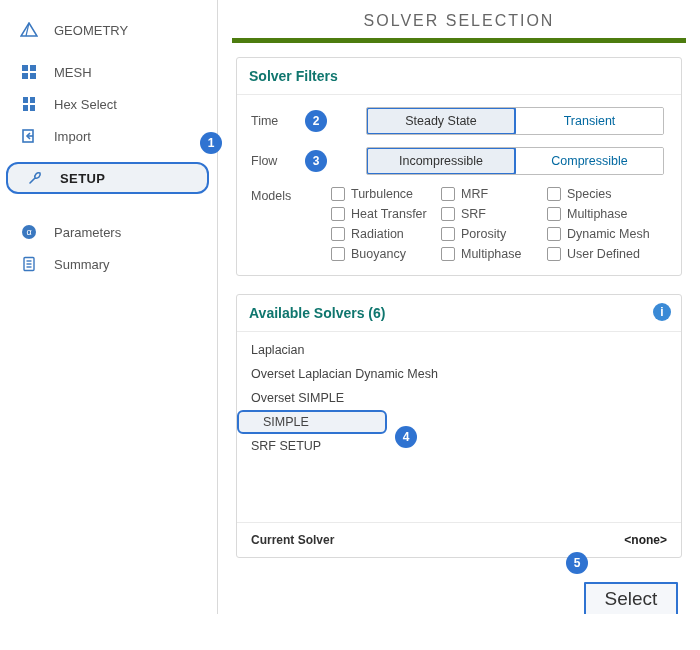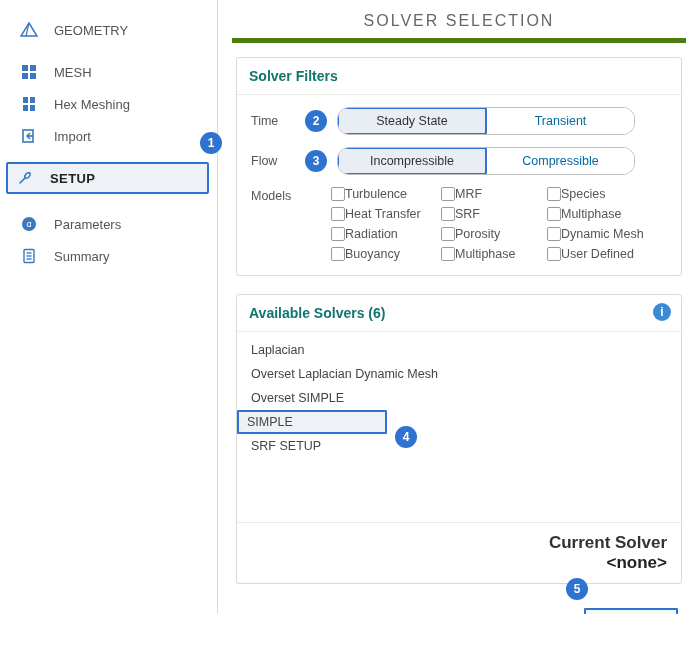--- a/index.html
+++ b/index.html
@@ -38,25 +38,25 @@
   .side-item .icon-slot {
     width: 18px;
     height: 18px;
     display: flex;
     align-items: center;
     justify-content: center;
   }
   .side-item.selected {
     background: #eef2f6;
     border: 2px solid #2f73d1;
-    padding-left: 8px; 
+    padding-left: 18px; 
     font-weight: 600;
     color: #222;
-    border-radius: 2px;
-    margin: 0 8px 4px 6px;
+    border-radius: 12px;
+    margin: 0 8px 12px 6px;
   }
   .side-item.selected .label { letter-spacing: 0.4px; }
   .icon-slot svg { display: block; }
   
   .main {
     flex: 1;
     display: flex;
     flex-direction: column;
     padding: 0 0 20px 0;
     overflow: hidden;
@@ -95,22 +95,23 @@
     align-items: center;
     margin-bottom: 12px;
   }
   .filter-label {
     width: 54px;
     color: #555;
   }
   .toggle-group {
     display: inline-flex;
     border: 1px solid #bdbdbd;
-    border-radius: 12px;
+    border-radius: 2px;
     overflow: hidden;
+    margin-left: 29px;
   }
   .toggle-btn {
     width: 148px;
     height: 26px;
     display: flex;
     align-items: center;
     justify-content: center;
     font-size: 12.5px;
     color: #0369a1;
     cursor: pointer;
@@ -139,20 +140,21 @@
   .models-grid {
     display: grid;
     grid-template-columns: 108px 104px 120px;
     row-gap: 6px;
     column-gap: 2px;
     margin-left: 28px;
   }
   .chk {
     display: flex;
     align-items: center;
+    gap: 6px;
     font-size: 12.5px;
     color: #555;
     cursor: pointer;
   }
   .chk .box {
     width: 14px;
     height: 14px;
     border: 1px solid #9a9a9a;
     border-radius: 2px;
     background: #fff;
@@ -181,35 +183,34 @@
     font-size: 12.5px;
   }
   .solver-item {
     padding: 5px 14px;
     color: #444;
     cursor: pointer;
   }
   .solver-item.sel {
     background: #eef2f7;
     border: 2px solid #2f73d1;
-    padding: 3px 8px;
+    padding: 3px 24px;
     width: 150px;
     margin-left: 0;
-    border-radius: 1px;
+    border-radius: 6px;
   }
   .current-row {
     display: flex;
     justify-content: space-between;
-    align-items: flex-end;
+    align-items: flex-start;
     border-top: 1px solid #eaeaea;
     padding: 10px 14px;
     font-weight: 600;
-    font-size: 17px;
+    font-size: 12px;
     color: #333;
-    flex-direction: column;
   }
   .current-val {
     font-weight: 600;
     color: #222;
   }
   
   .select-row {
     display: flex;
     justify-content: flex-end;
     padding: 24px 22px 0 0;
@@ -276,21 +277,21 @@
 
     <div class="side-item">
       <span class="icon-slot">
         <svg width="16" height="16" viewBox="0 0 16 16">
             <rect x="2" y="1" width="5" height="6" fill="#3a78c0"></rect>
             <rect x="9" y="1" width="5" height="6" fill="#3a78c0"></rect>
             <rect x="2" y="9" width="5" height="6" fill="#3a78c0"></rect>
             <rect x="9" y="9" width="5" height="6" fill="#3a78c0"></rect>
           </svg>
       </span>
-      <span class="label">Hex Meshing</span>
+      <span class="label">Hex Select</span>
     </div>
 
     <div class="side-item">
       <span class="icon-slot">
         <svg width="16" height="16" viewBox="0 0 16 16" fill="none" stroke="#3a78c0" stroke-width="1.6">
             <rect x="2" y="2" width="10" height="12"></rect>
             <line x1="12" y1="8" x2="6" y2="8"></line>
             <polyline points="9,5 6,8 9,11"></polyline>
           </svg>
       </span>

